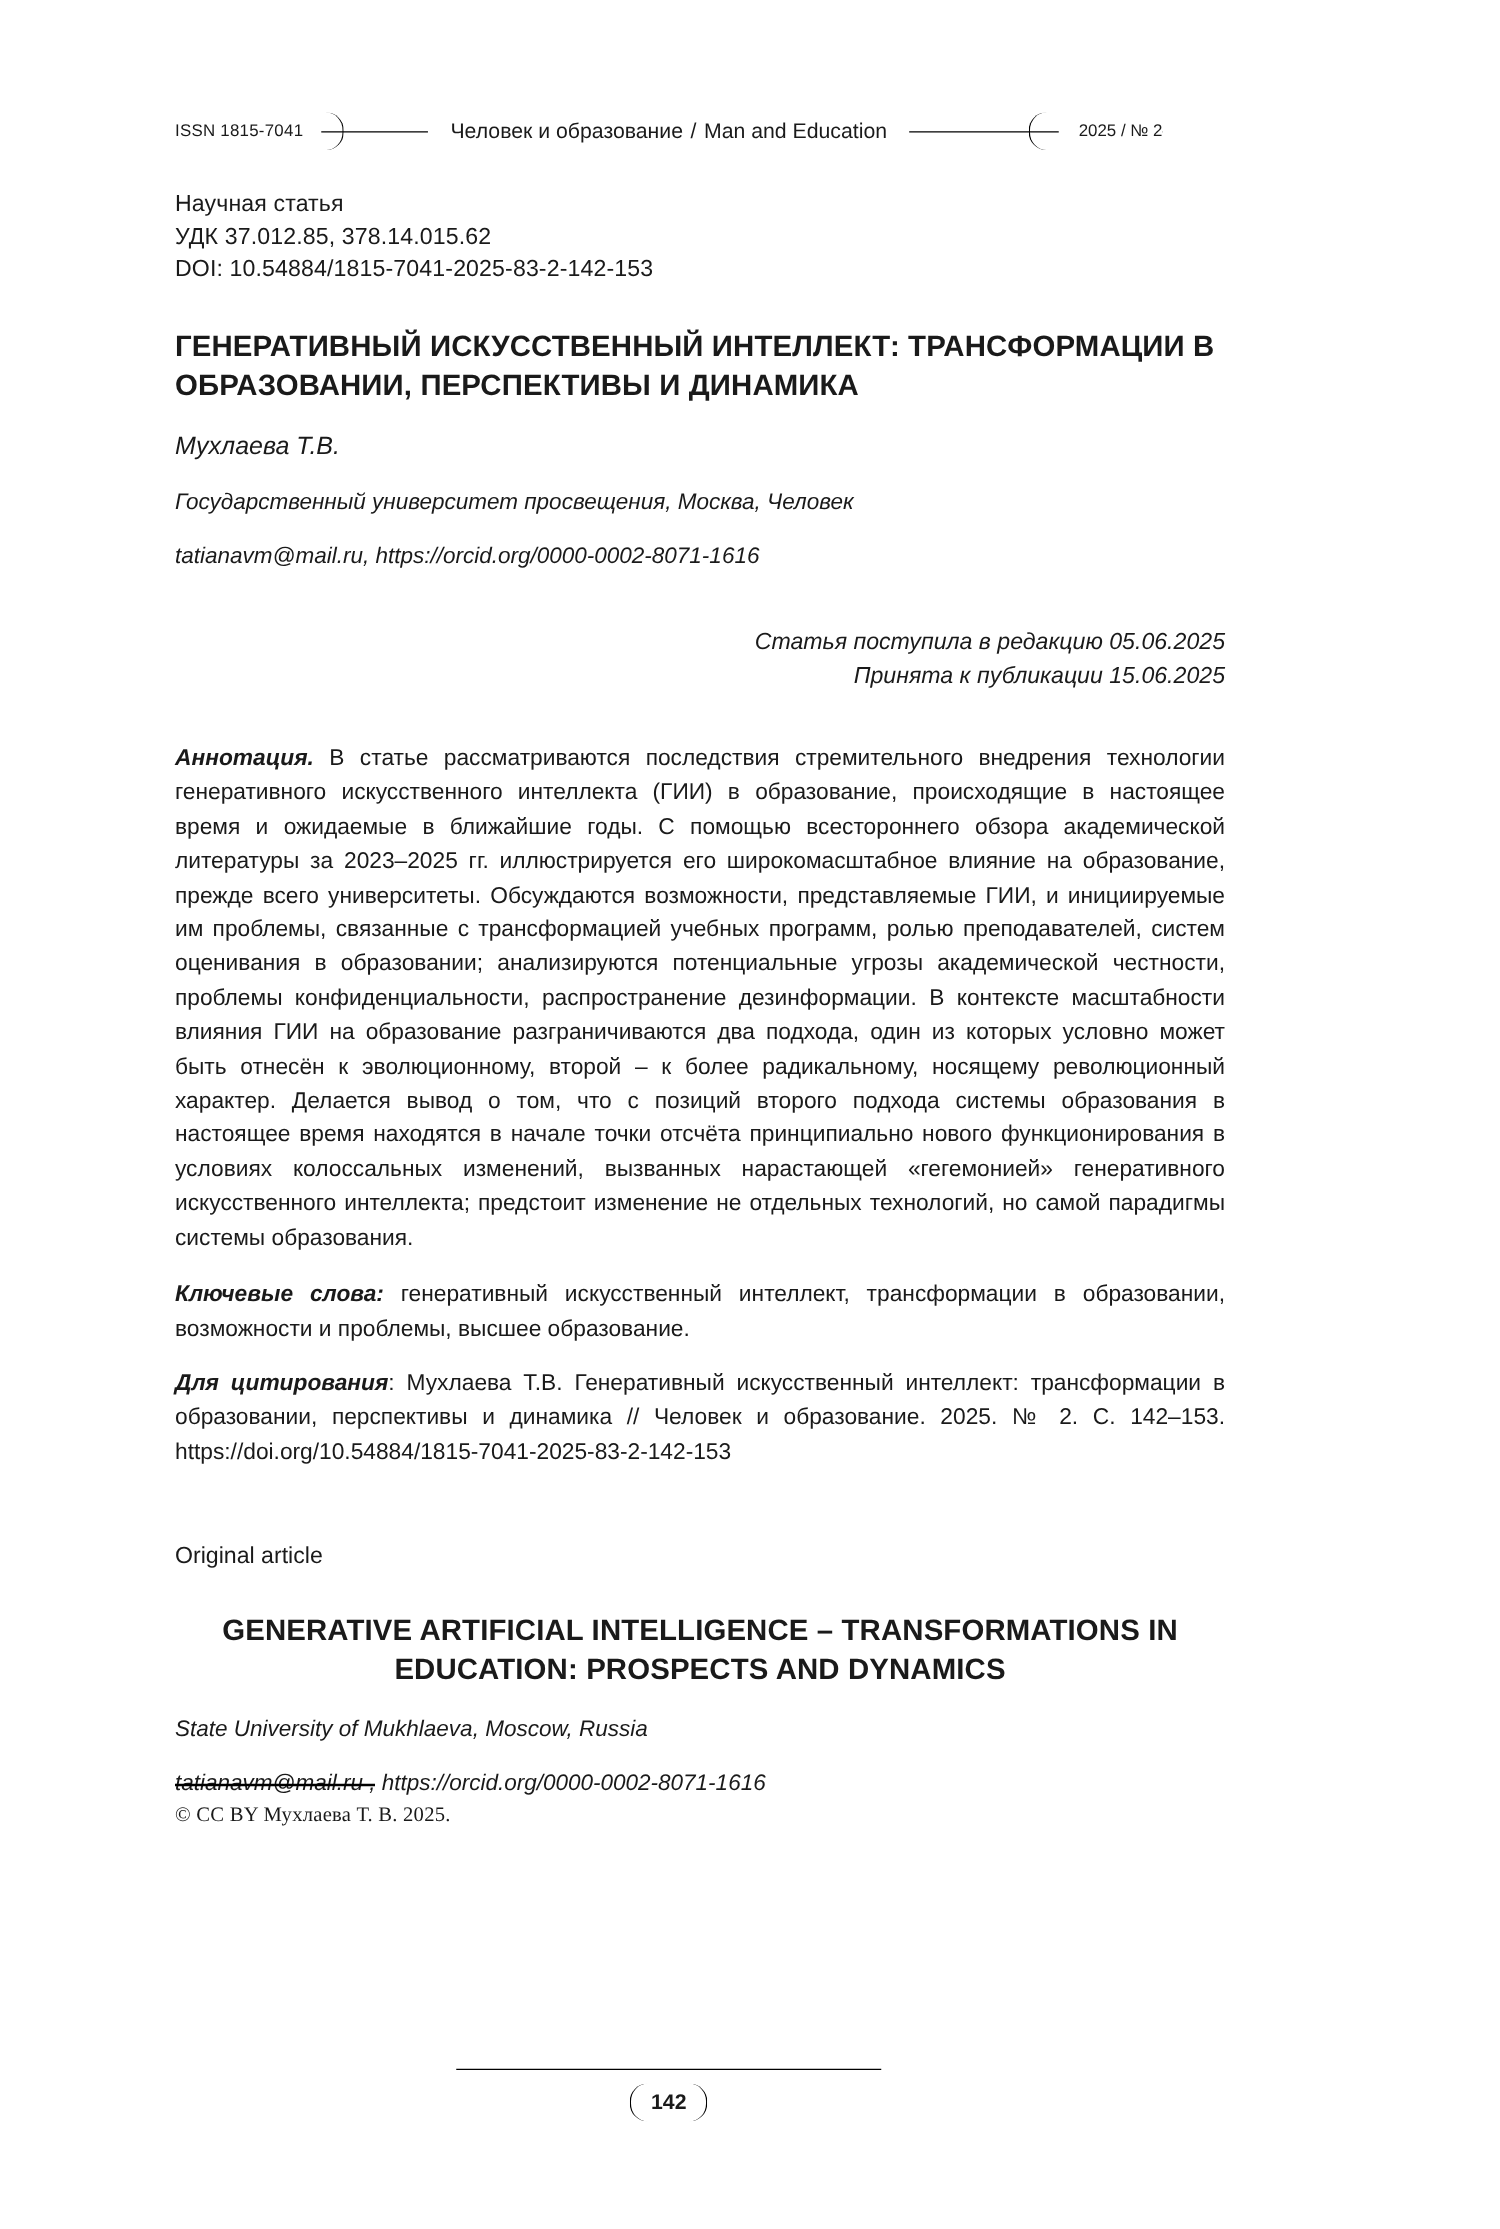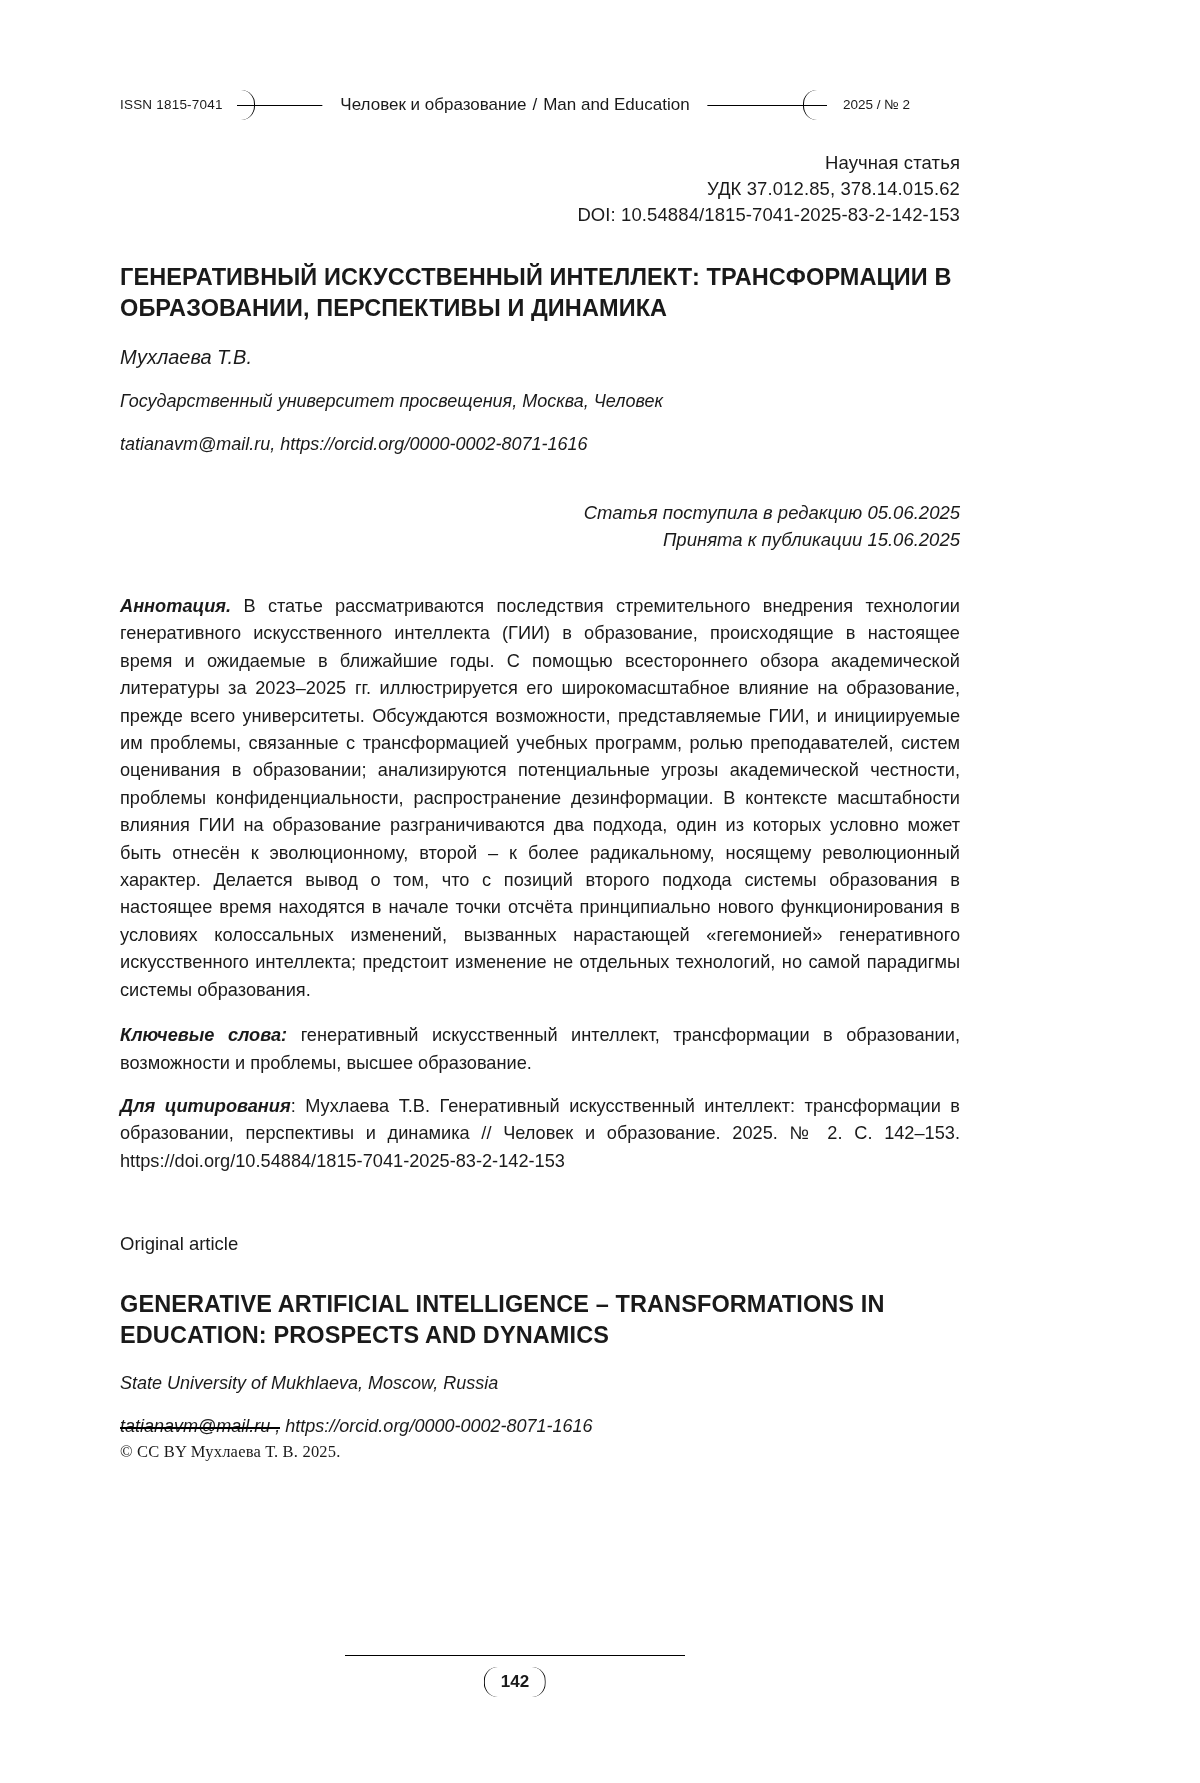--- a/index.html
+++ b/index.html
@@ -15,20 +15,21 @@
     color: #1a1a1a;
     position: relative;
     overflow: hidden;
   }
   .page {
     position: relative;
     width: 1030px;
     height: 1783px;
     box-sizing: border-box;
     padding: 0;
+    margin-left: 20px;
   }
 
   
   .runhead {
     position: absolute;
     left: 120px;
     right: 120px;
     top: 88px;
     height: 34px;
   }
@@ -103,21 +104,20 @@
     top: 150px;
   }
 
   .meta-line {
     font-size: 18.5px;
     line-height: 26px;
     letter-spacing: .1px;
   }
   .meta-block {
     margin-bottom: 34px;
-    text-align: right;
   }
 
   h1.title-ru {
     font-size: 23.5px;
     line-height: 31px;
     font-weight: bold;
     margin: 0 0 22px 0;
     letter-spacing: .1px;
     text-transform: uppercase;
   }
@@ -169,20 +169,21 @@
     margin: 58px 0 34px 0;
   }
 
   h2.title-en {
     font-size: 23.5px;
     line-height: 31px;
     font-weight: bold;
     margin: 0 0 22px 0;
     text-transform: uppercase;
     letter-spacing: .1px;
+    text-align: center;
   }
   .author-en {
     font-size: 20px;
     font-style: italic;
     margin: 0 0 22px 0;
   }
 
   
   .footnote-rule {
     position: absolute;

